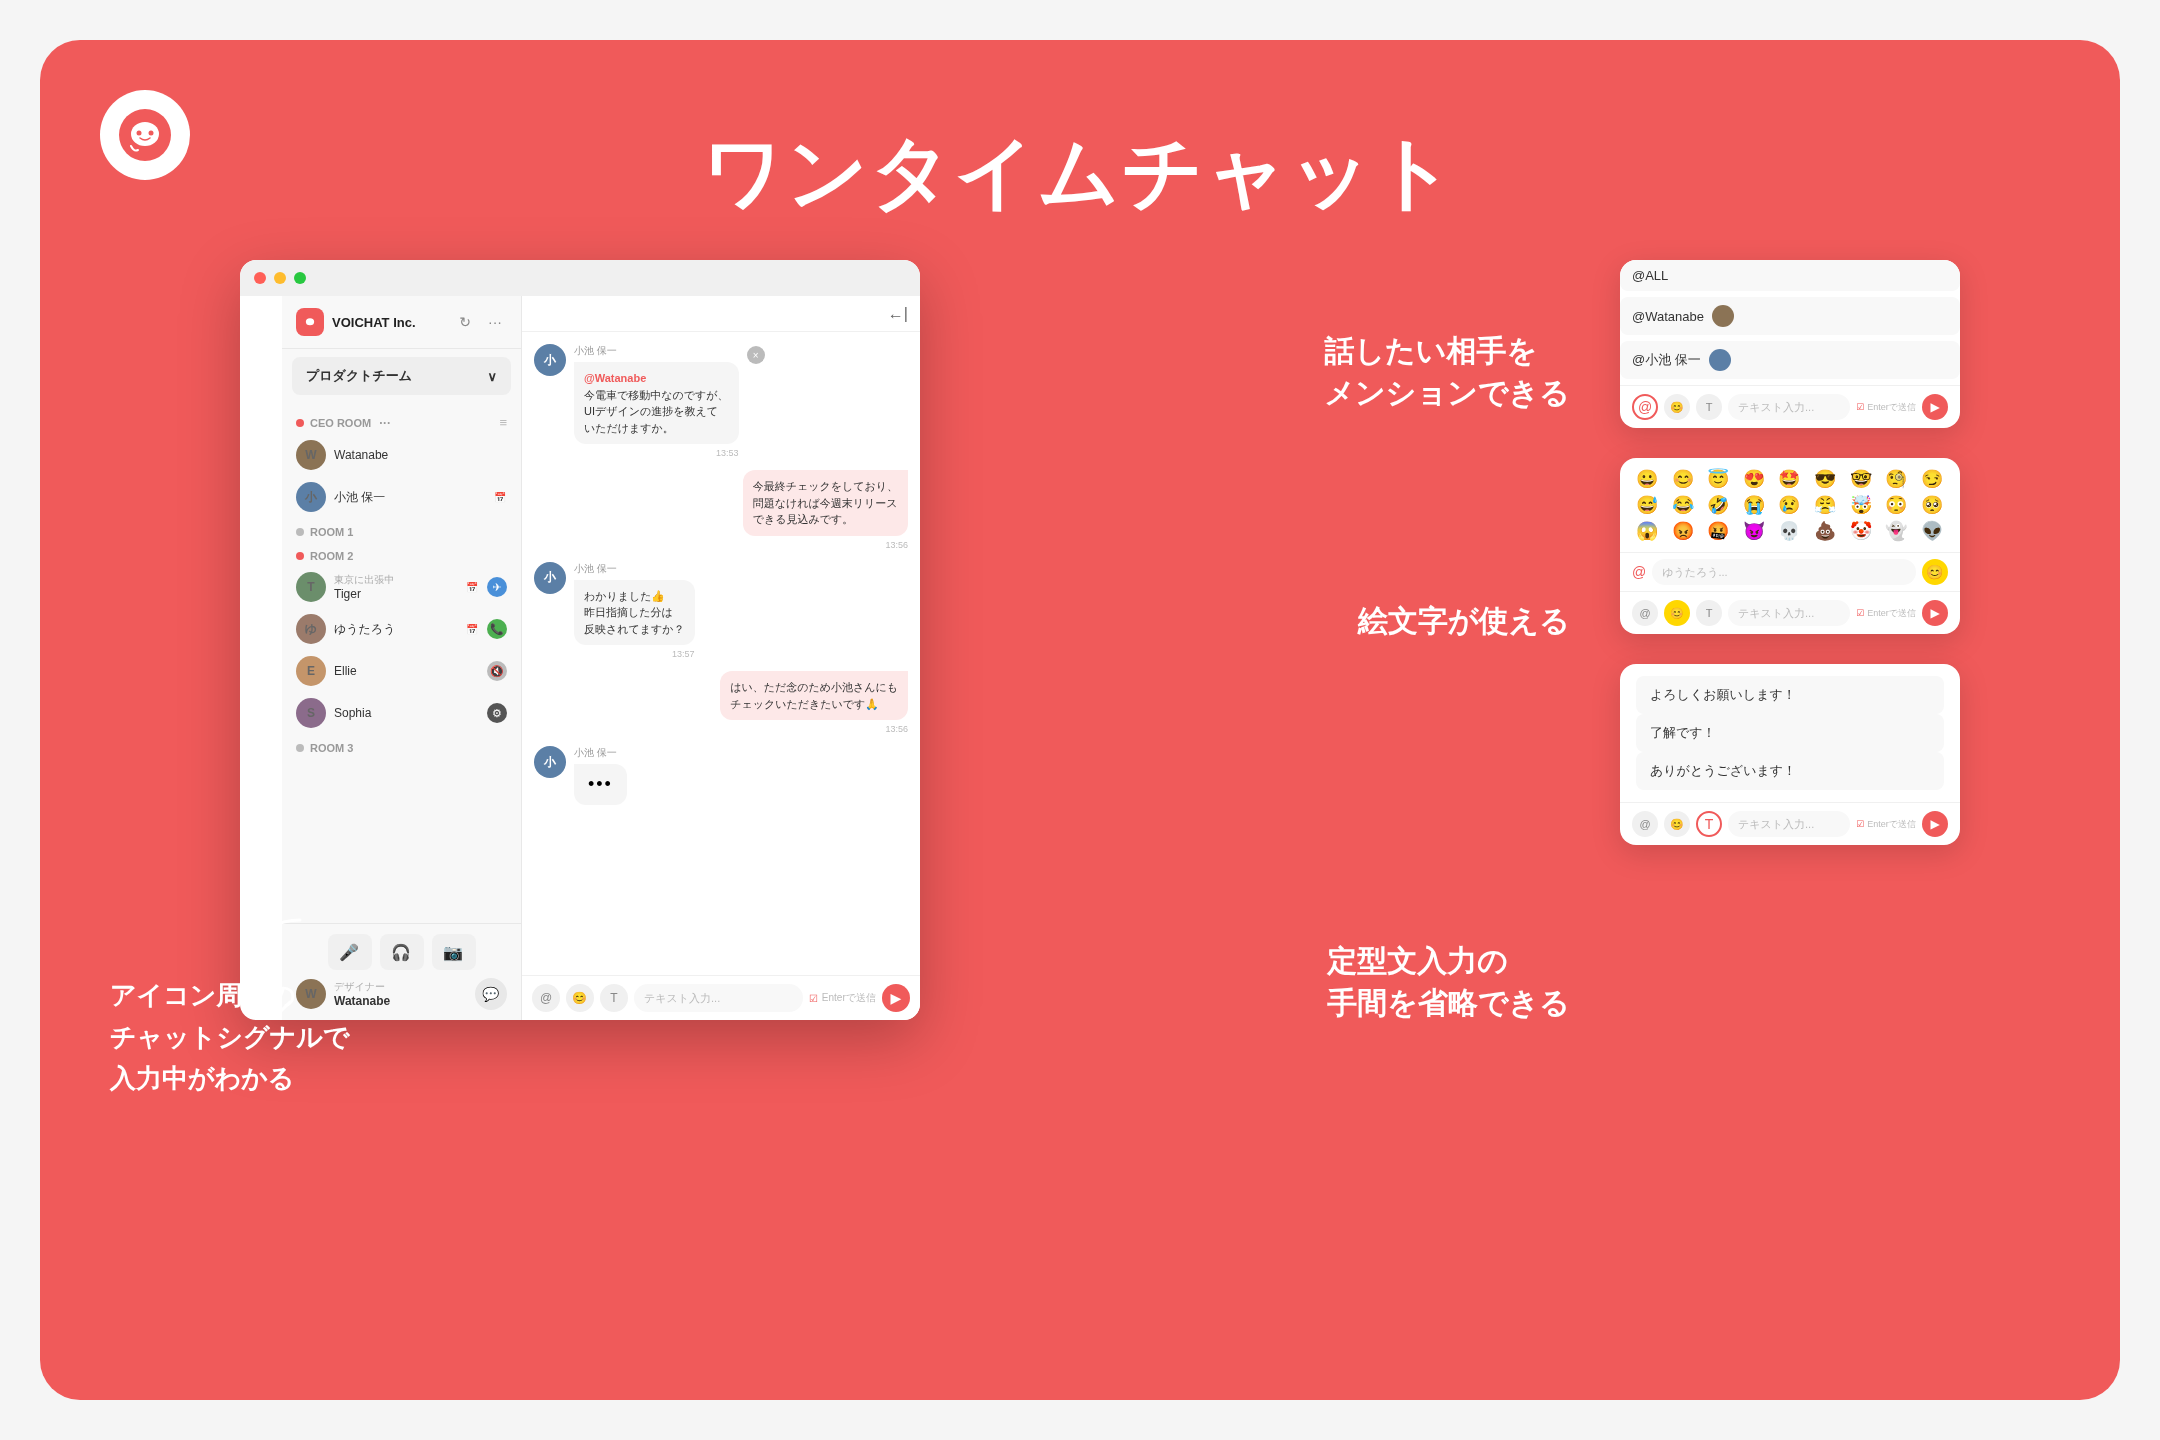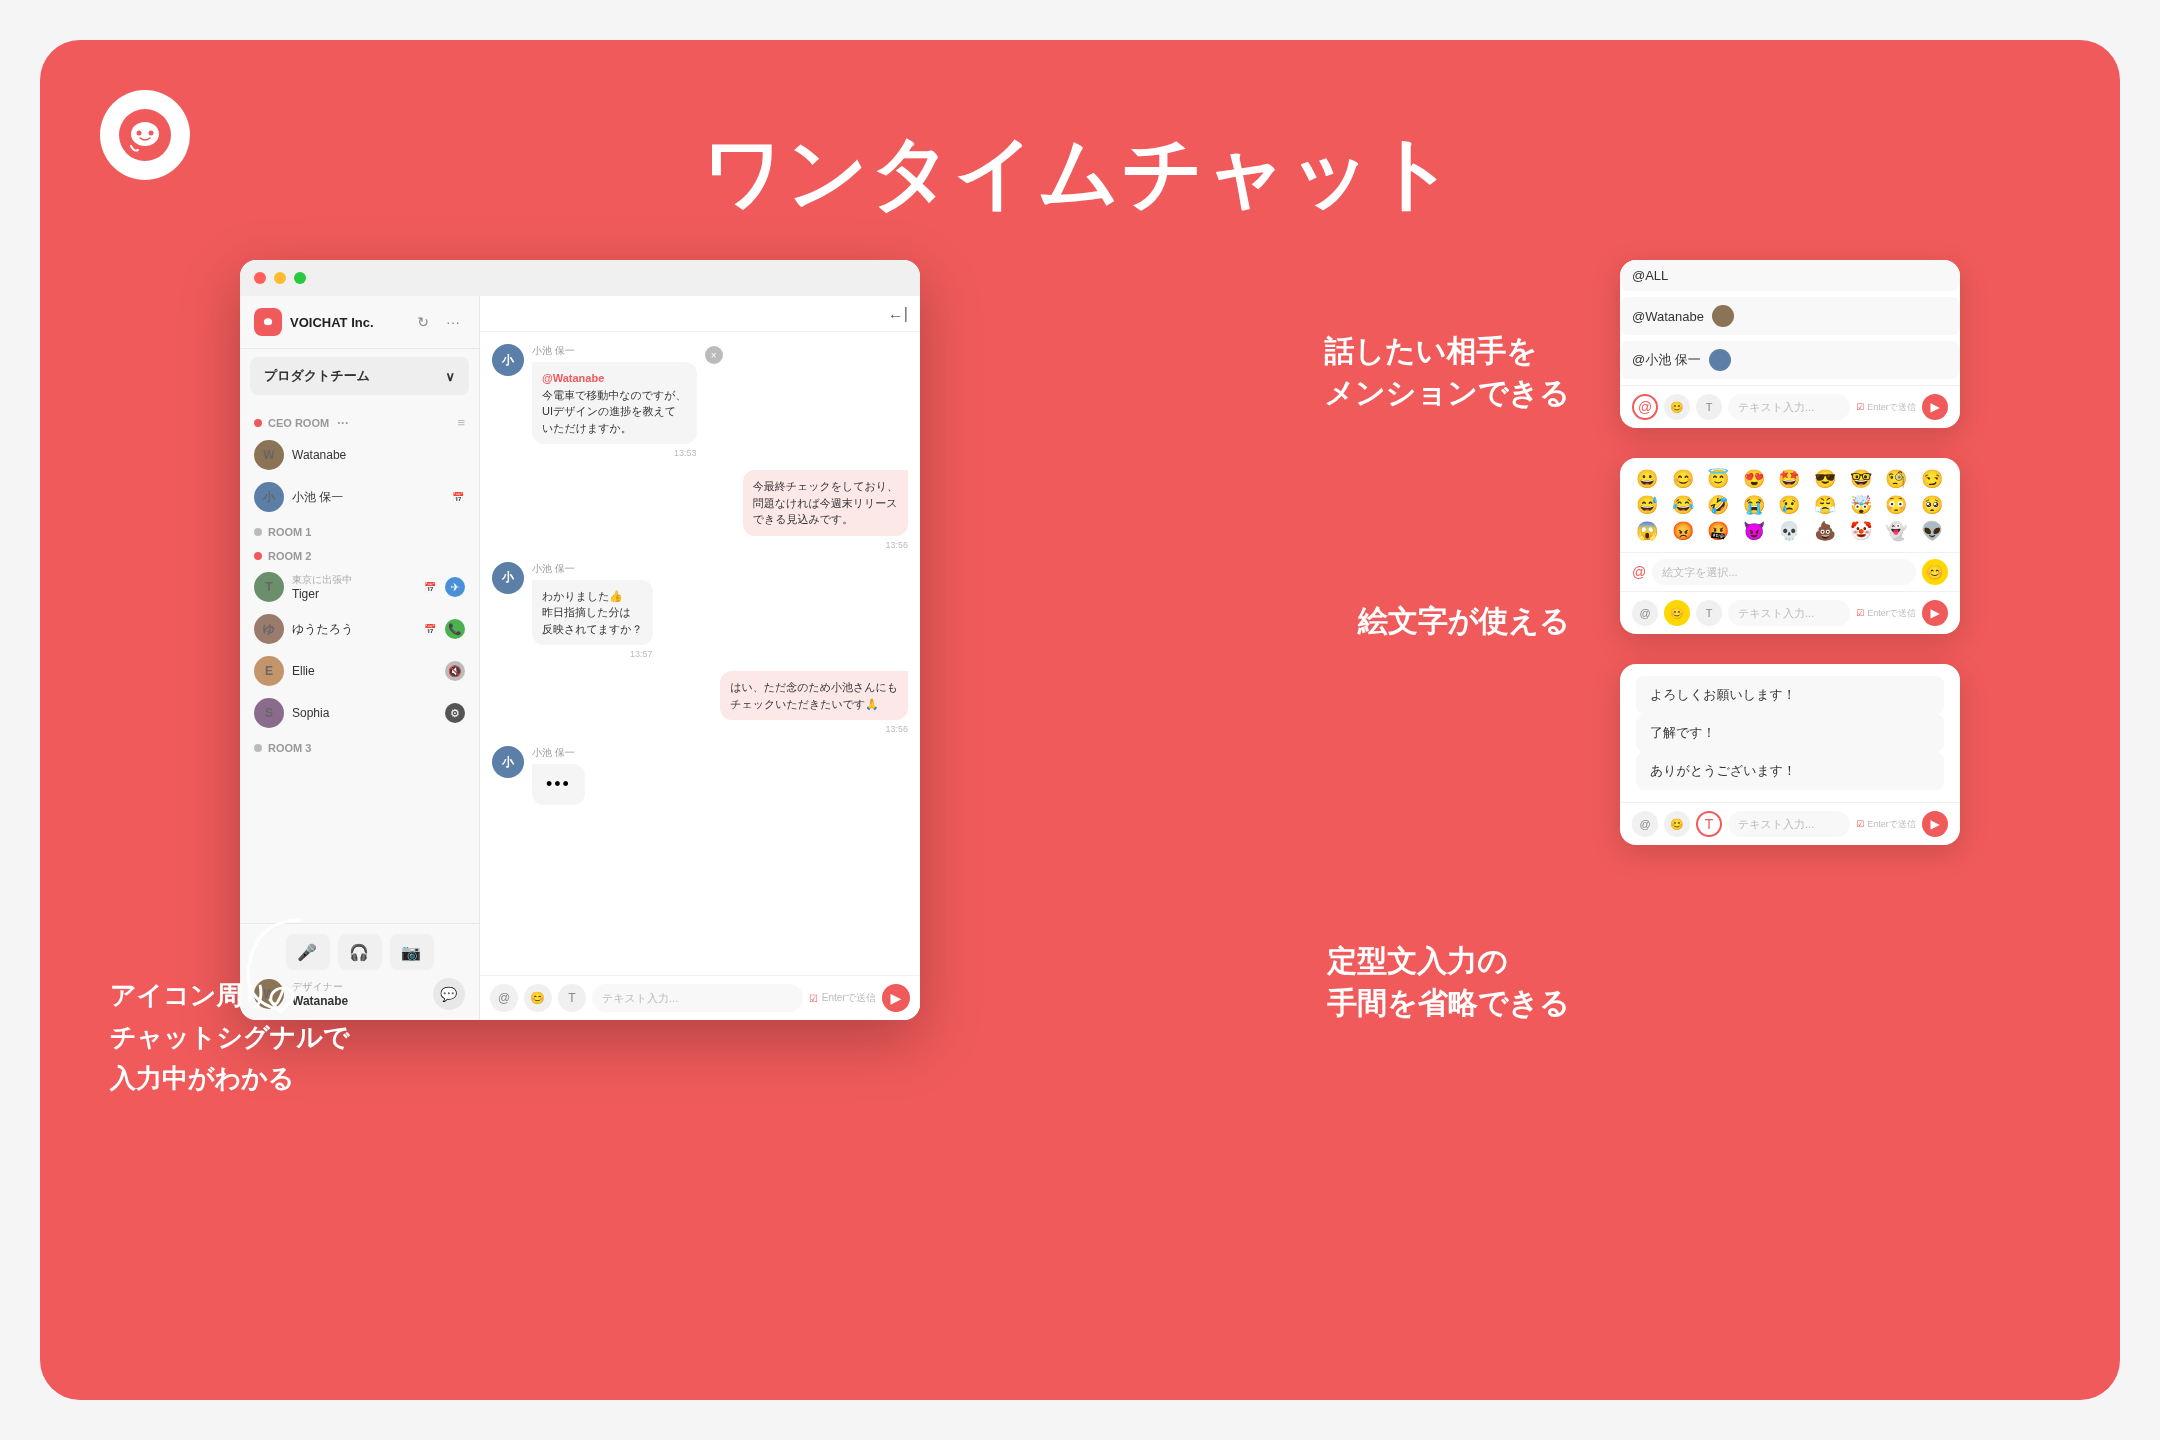--- a/index.html
+++ b/index.html
@@ -68,20 +68,21 @@
       border-radius: 16px 16px 0 0;
     }
     .dot { width: 12px; height: 12px; border-radius: 50%; }
     .dot-red { background: #ff5f57; }
     .dot-yellow { background: #febc2e; }
     .dot-green { background: #28c840; }
     .app-body {
       display: flex;
       flex: 1;
       overflow: hidden;
+      margin-left: 42px;
     }
     
     .sidebar {
       width: 240px;
       background: #f8f8f8;
       border-right: 1px solid #e8e8e8;
       display: flex;
       flex-direction: column;
       flex-shrink: 0;
     }
@@ -825,21 +826,21 @@
         <span class="emoji-item">😈</span>
         <span class="emoji-item">💀</span>
         <span class="emoji-item">💩</span>
         <span class="emoji-item">🤡</span>
         <span class="emoji-item">👻</span>
         <span class="emoji-item">👽</span>
       </div>
       <div class="emoji-search-row">
         <span style="font-size:14px;color:#f05a5a;">@</span>
         <div class="emoji-search-field">
-          <span>絵文字を選択...</span>
+          <span>ゆうたろう...</span>
         </div>
         <div class="emoji-smile-btn">😊</div>
       </div>
       <div class="panel-input-bar">
         <div class="panel-input-btn">@</div>
         <div class="panel-input-btn" style="background:#FFD700;">😊</div>
         <div class="panel-input-btn">T</div>
         <div class="panel-input-field">
           <span>テキスト入力...</span>
         </div>

